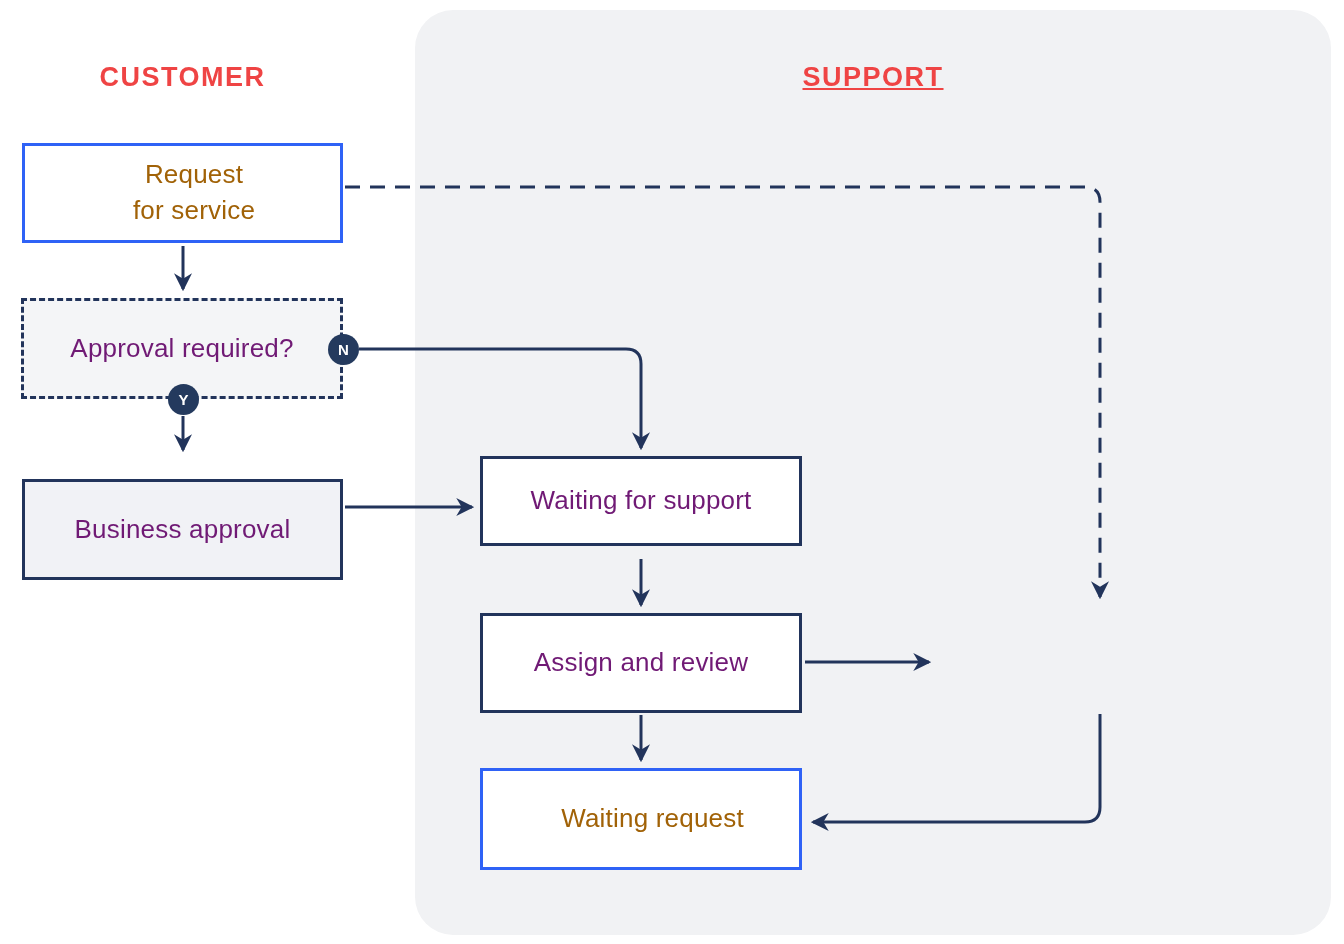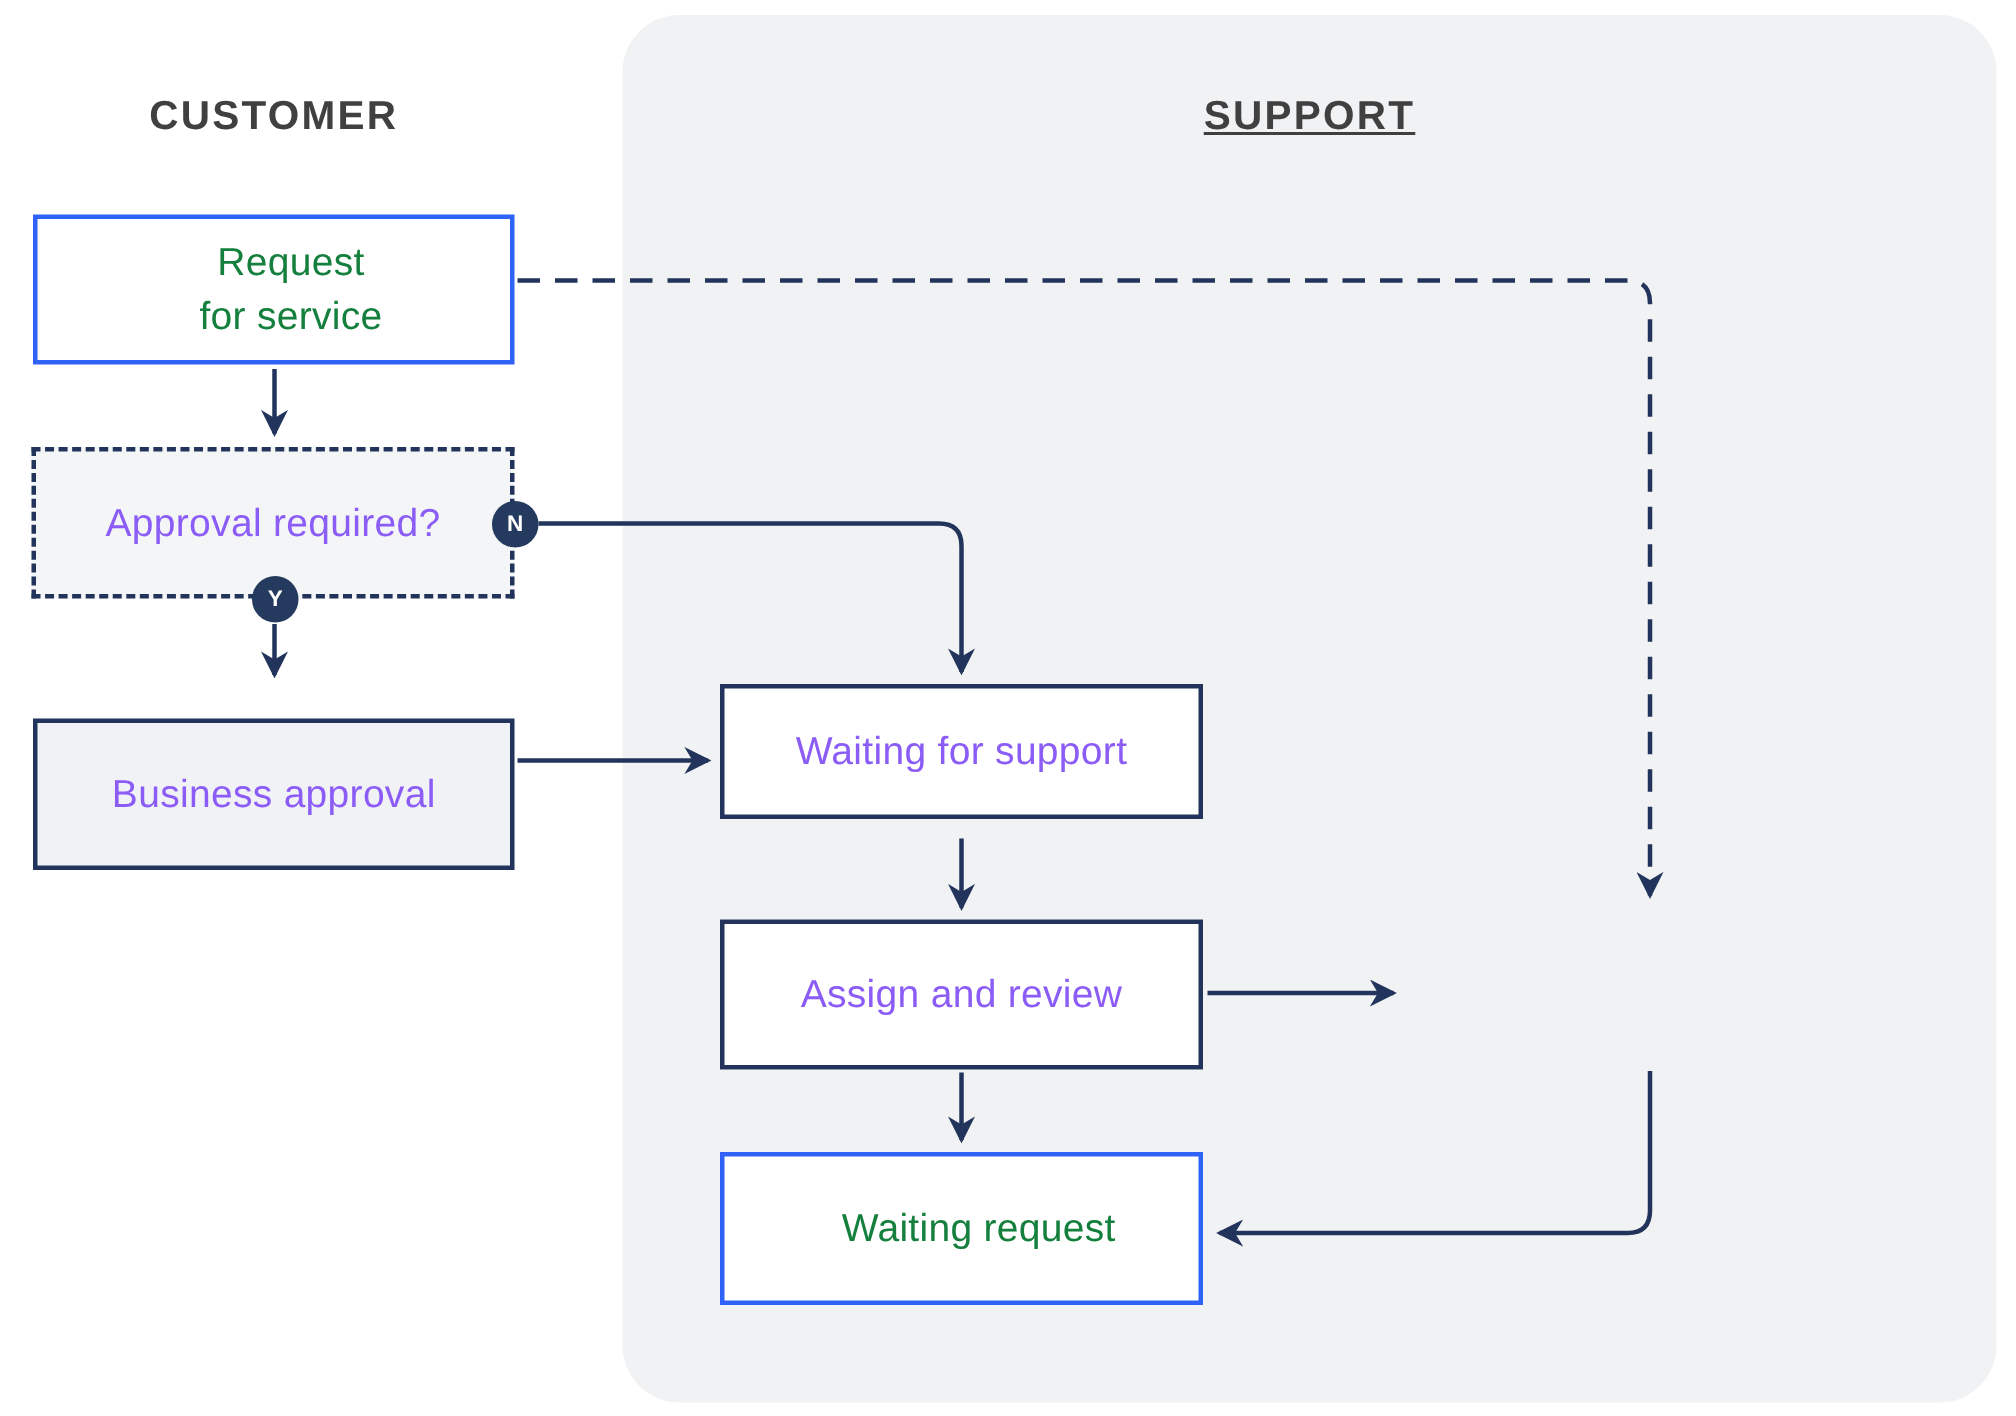--- a/index.html
+++ b/index.html
@@ -21,21 +21,21 @@
     background: #f1f2f4;
     border-radius: 38px;
   }
 
   .lane-header {
     position: absolute;
     top: 62px;
     font-size: 27px;
     font-weight: 700;
     letter-spacing: 1.5px;
-    color: #404040;
+    color: #ef4444;
     text-align: center;
   }
   .lane-header.customer { left: 22px; width: 321px; }
   .lane-header.support  { left: 415px; width: 916px; text-decoration: underline; }
 
   .connectors {
     position: absolute;
     left: 0; top: 0;
     width: 1344px; height: 944px;
     pointer-events: none;
@@ -43,29 +43,29 @@
 
   .node {
     position: absolute;
     display: flex;
     align-items: center;
     justify-content: center;
     text-align: center;
     font-size: 26px;
     font-weight: 500;
     letter-spacing: 0.2px;
-    color: #8b5cf6;
+    color: #701a75;
     line-height: 1.38;
     background: #ffffff;
   }
   .node .node-label { white-space: pre-line; }
 
   .node-blue {
     border: 3px solid #2f62f6;
-    color: #15803d;
+    color: #a16207;
     padding-left: 23px;
   }
   .node-solid {
     border: 3px solid #22345b;
   }
   .node-dashed {
     border: 3px dashed #22345b;
   }
   .fill-gray   { background: #f1f2f6; }
   .fill-light  { background: #f4f5f7; }

